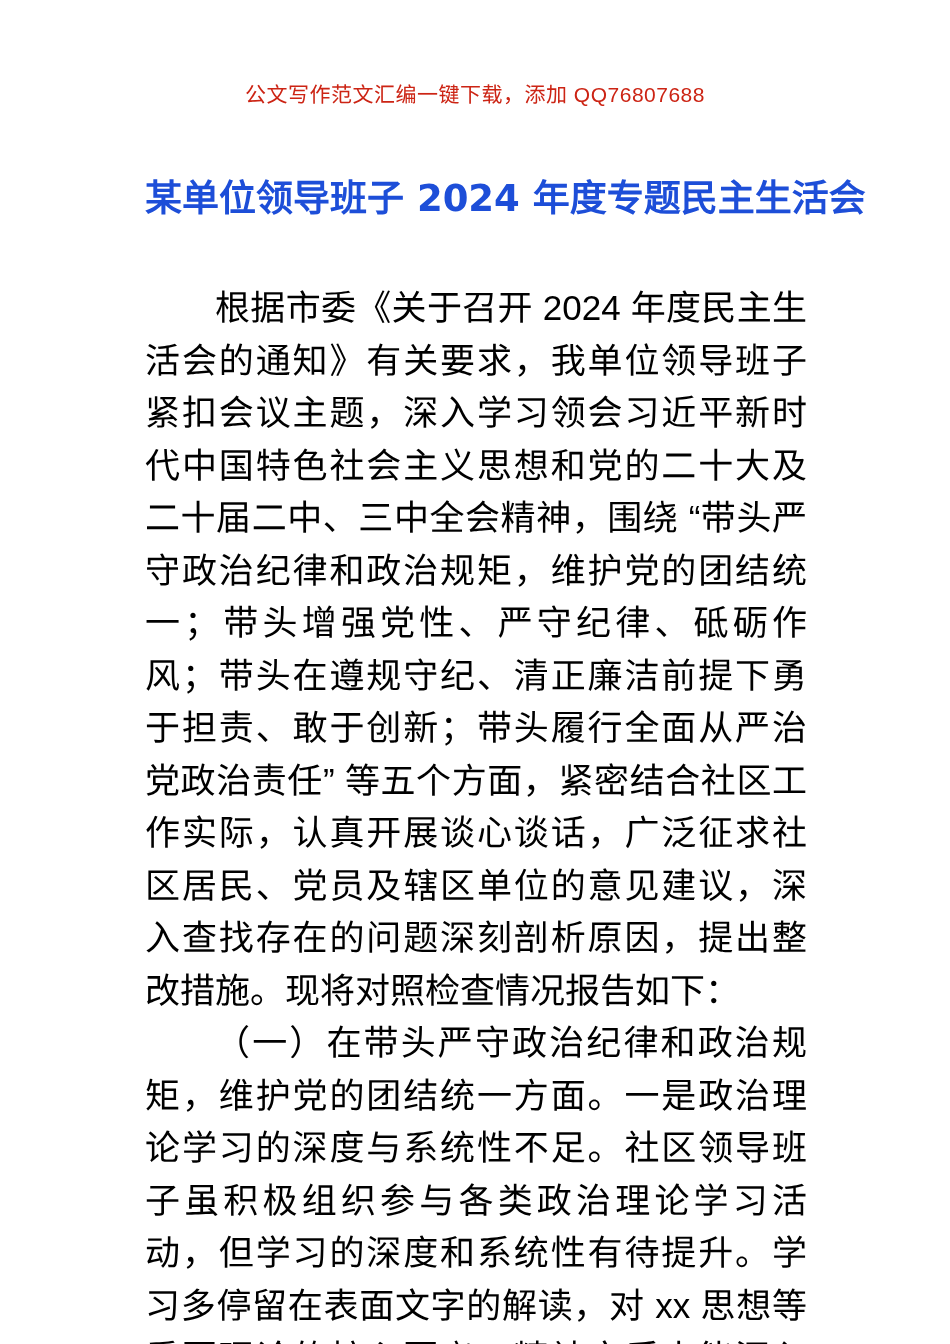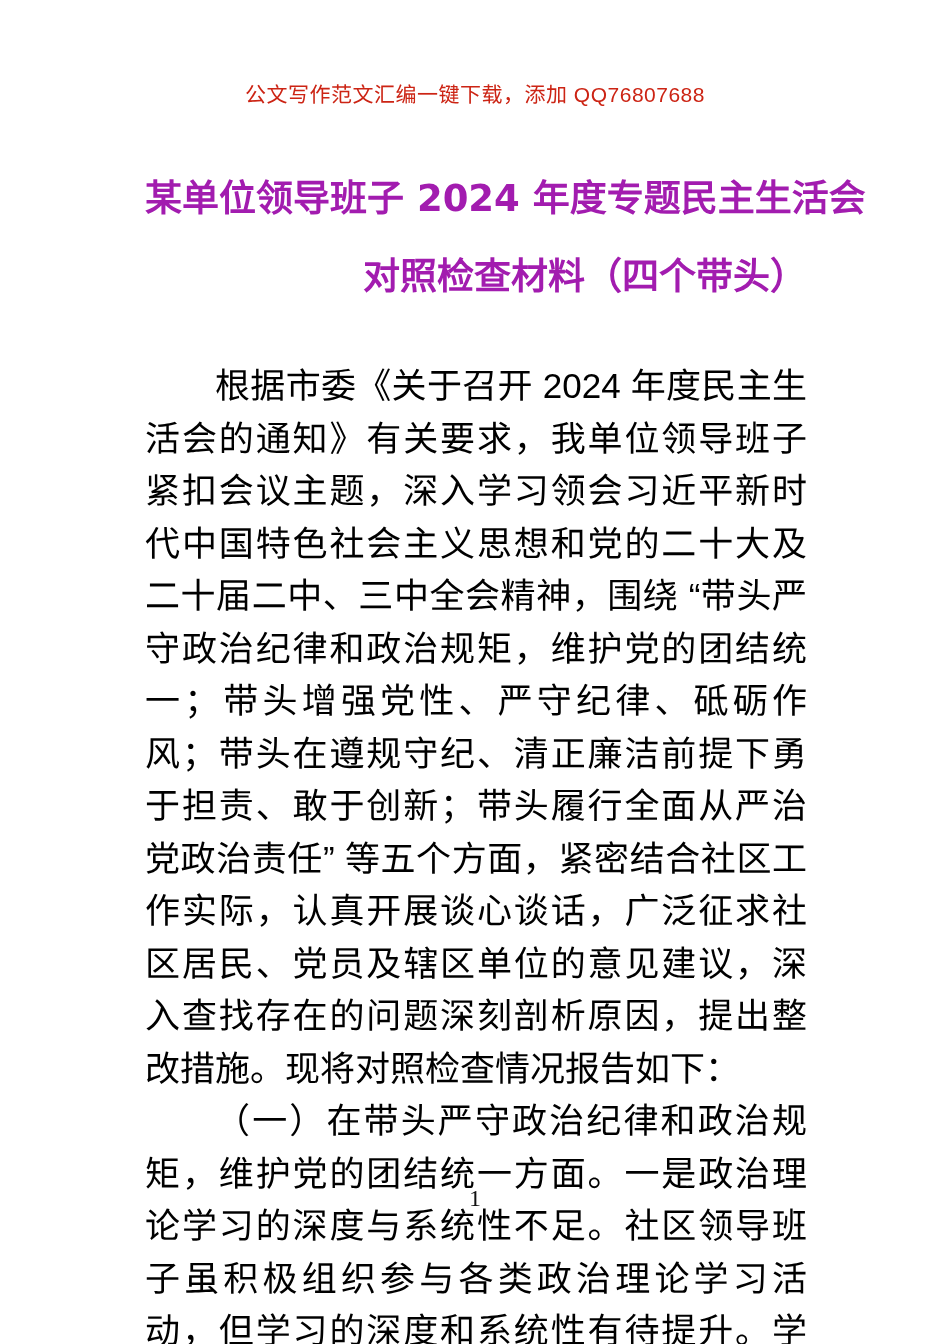--- a/index.html
+++ b/index.html
@@ -45,22 +45,22 @@
     top: 160px;
     left: 145px;
     width: 662px;
   }
 
   .doc-title {
     font-family: "DejaVu Sans", "Liberation Sans", sans-serif;
     font-weight: 700;
     font-size: 37px;
     line-height: 78px;
-    text-align: right;
-    color: #a21caf;
+    text-align: left;
+    color: #1d4ed8;
     letter-spacing: 0px;
     margin: 0 0 0 0;
   }
 
   .doc-title .title-line {
     display: block;
     white-space: nowrap;
   }
 
   .para {
@@ -99,21 +99,20 @@
 <body>
 
 <div class="page">
 
   <div class="promo-header">公文写作范文汇编一键下载，添加 QQ76807688</div>
 
   <div class="doc-body">
 
     <h1 class="doc-title">
       <span class="title-line">某单位领导班子 2024 年度专题民主生活会</span>
-      <span class="title-line">对照检查材料（四个带头）</span>
     </h1>
 
     <p class="para indent para-lead">根据市委《关于召开 2024 年度民主生活会的通知》有关要求，我单位领导班子紧扣会议主题，深入学习领会习近平新时代中国特色社会主义思想和党的二十大及二十届二中、三中全会精神，围绕 “带头严守政治纪律和政治规矩，维护党的团结统一；带头增强党性、严守纪律、砥砺作风；带头在遵规守纪、清正廉洁前提下勇于担责、敢于创新；带头履行全面从严治党政治责任” 等五个方面，紧密结合社区工作实际，认真开展谈心谈话，广泛征求社区居民、党员及辖区单位的意见建议，深入查找存在的问题深刻剖析原因，提出整改措施。现将对照检查情况报告如下：</p>
 
 
     <p class="para indent">（一）在带头严守政治纪律和政治规矩，维护党的团结统一方面。一是政治理论学习的深度与系统性不足。社区领导班子虽积极组织参与各类政治理论学习活动，但学习的深度和系统性有待提升。学习多停留在表面文字的解读，对 xx 思想等重要理论的核心要义、精神实质未能深入钻研，在学懂弄通做实上存在差距。如，在学习党的二十大报告关于社区治理体系和治理能力现代化的内容时，仅满足于一般性传达，未深入探讨如何结合社区实际推进相关工作，导致理论与实践结合不够紧密。二是对意识形态工作的重视和管控能力欠缺。尽管领导班子认识到意识形态工作的重要性，但在实际工作中，对社区内意识形态领域的新情况、新问题关注不够敏锐。在面对社区内不同群</p>
 
   </div>
 
   <div class="page-number">1</div>

